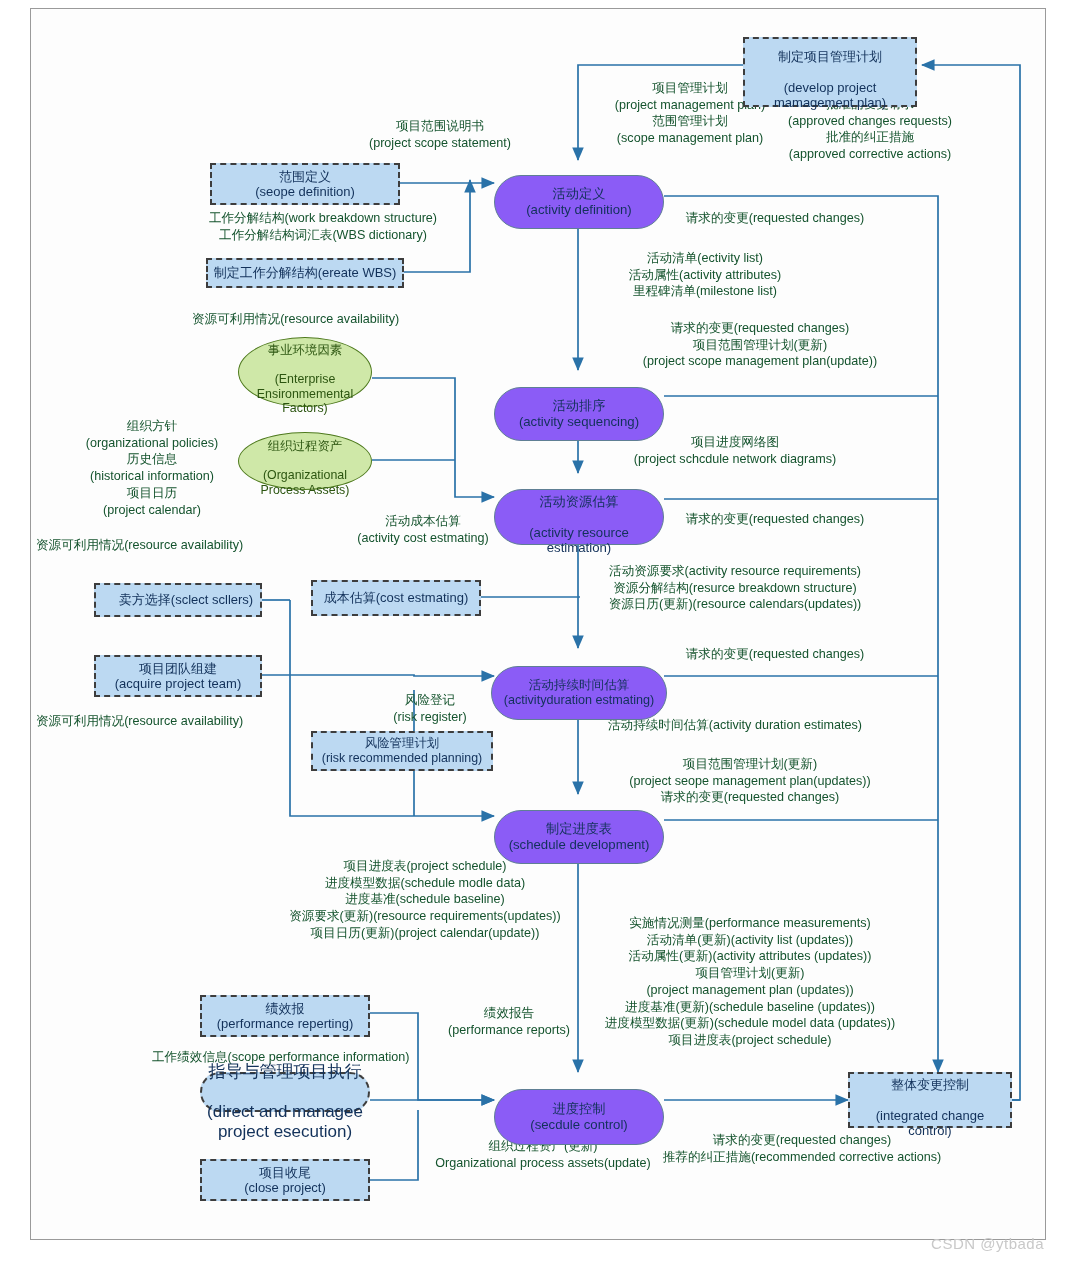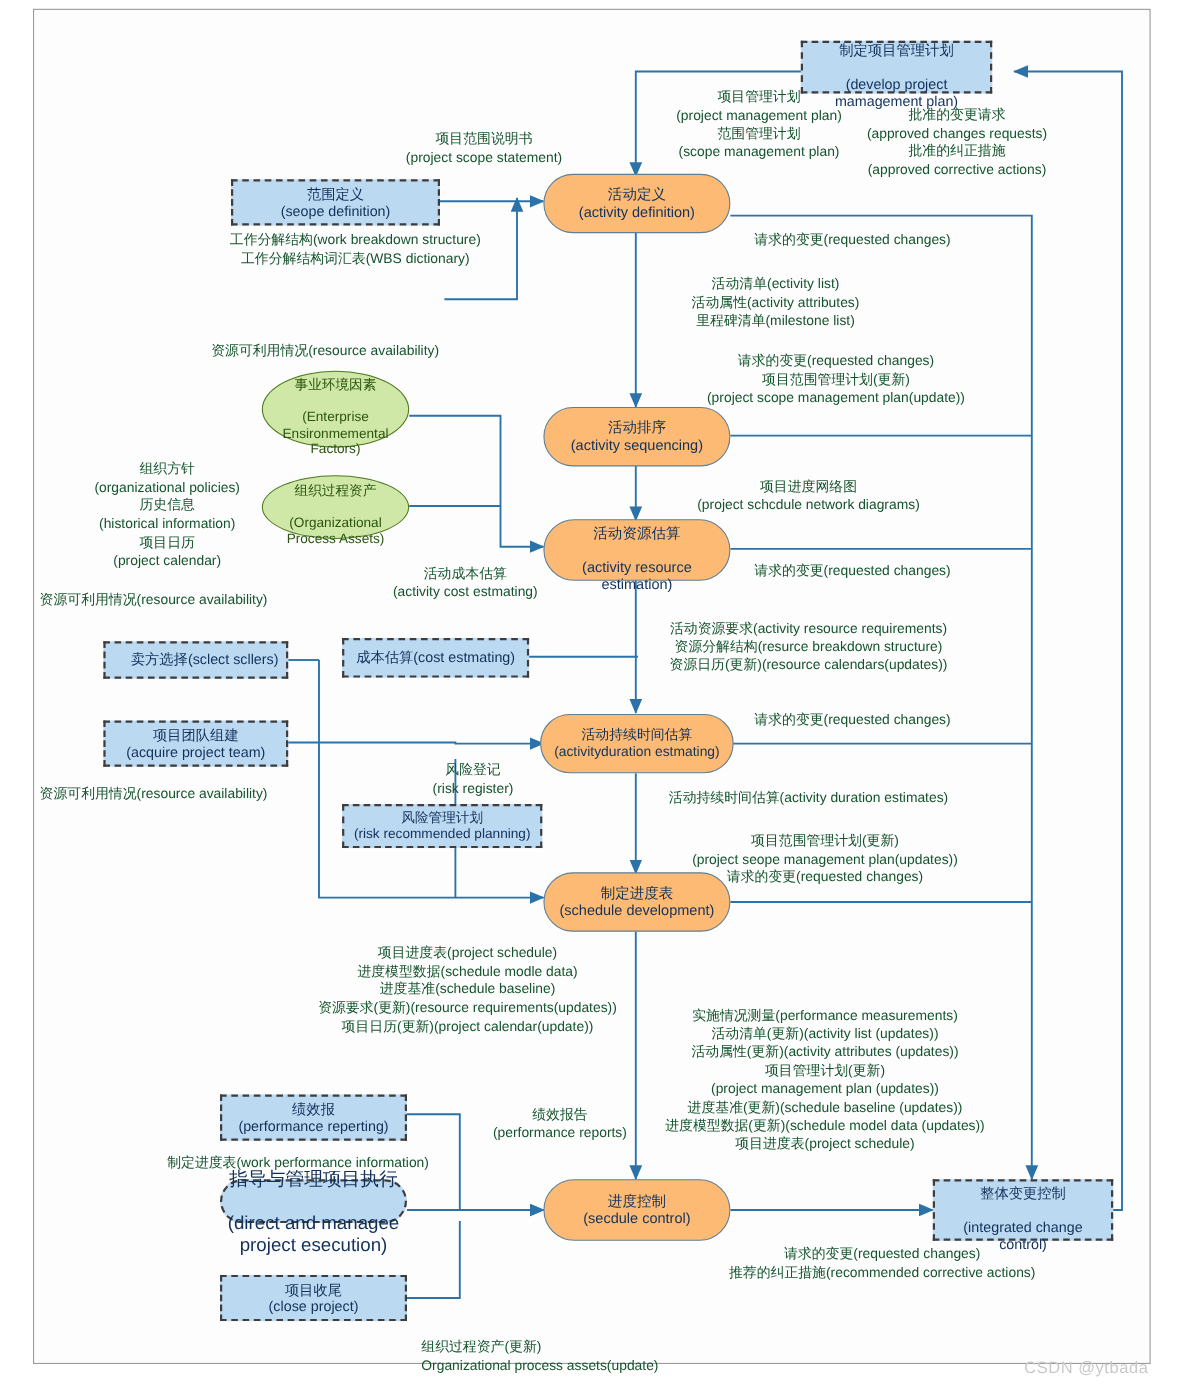--- a/index.html
+++ b/index.html
@@ -42,24 +42,25 @@
     align-items: center;
     justify-content: center;
     text-align: center;
     color: #12315a;
     line-height: 1.18;
     z-index: 3;
   }
   .node .lbl { display: block; padding: 0 4px; }
 
   .proc {           
-    background: #fdba74;
+    background: #8b5cf6;
     border: 1.4px solid #5f7f94;
     border-radius: 34px;
     font-size: 13.2px;
+    margin-top: 17px;
   }
   .dashed {         
     background: #bcd9f2;
     border: 2px dashed #3d3d3d;
     font-size: 13px;
   }
   .ellipse {        
     background: #cfe8a8;
     border: 1.4px solid #4f7a1f;
     border-radius: 50%;
@@ -193,35 +194,38 @@
     </span>
   </div>
 
   <div class="node proc" style="left:494px; top:1072px; width:170px; height:56px;">
     <span class="lbl">
       <span>进度控制</span><br>
       <span>(secdule control)</span>
     </span>
   </div>
 
-  <div class="node dashed" style="left:728px; top:37px; width:174px; height:48px; white-space:pre-line;">
+  <div class="node dashed" style="left:743px; top:37px; width:174px; height:70px; white-space:pre-line;">
     <span class="lbl">
       <span>制定项目管理计划</span><br>
       <span style="white-space:pre-line;">(develop project
 mamagement plan)</span>
     </span>
   </div>
 
   <div class="node dashed" style="left:210px; top:163px; width:190px; height:42px;">
     <span class="lbl">
       <span>范围定义</span><br>
       <span>(seope definition)</span>
     </span>
   </div>
 
+  <div class="node dashed" style="left:206px; top:258px; width:198px; height:30px;">
+    <span class="lbl">制定工作分解结构(ereate WBS)</span>
+  </div>
 
   <div class="node dashed" style="left:94px; top:583px; width:168px; height:34px;padding-left:16px;">
     <span class="lbl">卖方选择(sclect scllers)</span>
   </div>
 
   <div class="node dashed" style="left:311px; top:580px; width:170px; height:36px;">
     <span class="lbl">成本估算(cost estmating)</span>
   </div>
 
   <div class="node dashed" style="left:94px; top:655px; width:168px; height:42px;">
@@ -358,23 +362,23 @@
 活动属性(更新)(activity attributes (updates))
 项目管理计划(更新)
 (project management plan (updates))
 进度基准(更新)(schedule baseline (updates))
 进度模型数据(更新)(schedule model data (updates))
 项目进度表(project schedule)</div>
 
   <div class="lab" style="left:428px; top:1005px; width:162px;">绩效报告
 (performance reports)</div>
 
-  <div class="lab left" style="left:152px; top:1049px; width:330px;">制定进度表(work performance information)</div>
-
-  <div class="lab left" style="left:383px; top:1216px; width:320px;">组织过程资产(更新)
+  <div class="lab left" style="left:152px; top:1049px; width:330px;">工作绩效信息(scope performance information)</div>
+
+  <div class="lab left" style="left:383px; top:1138px; width:320px;text-align:center;">组织过程资产(更新)
 Organizational process assets(update)</div>
 
   <div class="lab" style="left:612px; top:1132px; width:380px;">请求的变更(requested changes)
 推荐的纠正措施(recommended corrective actions)</div>
 
   <div id="watermark">CSDN @ytbada</div>
 
 </div>
 
 </body></html>

